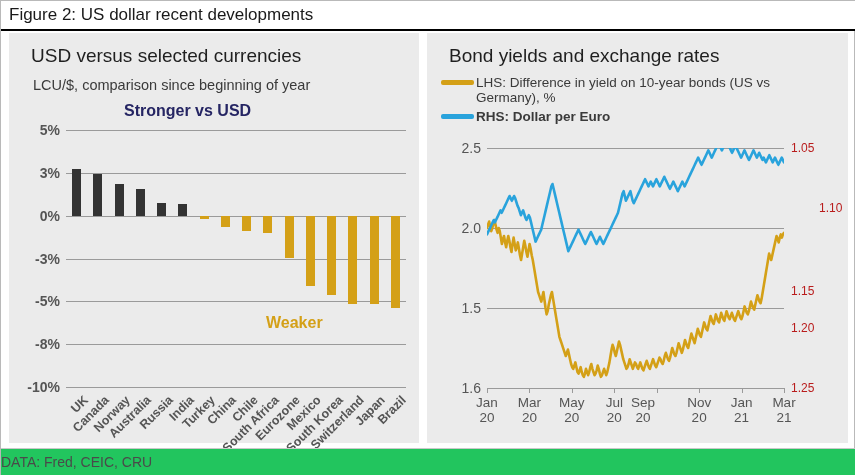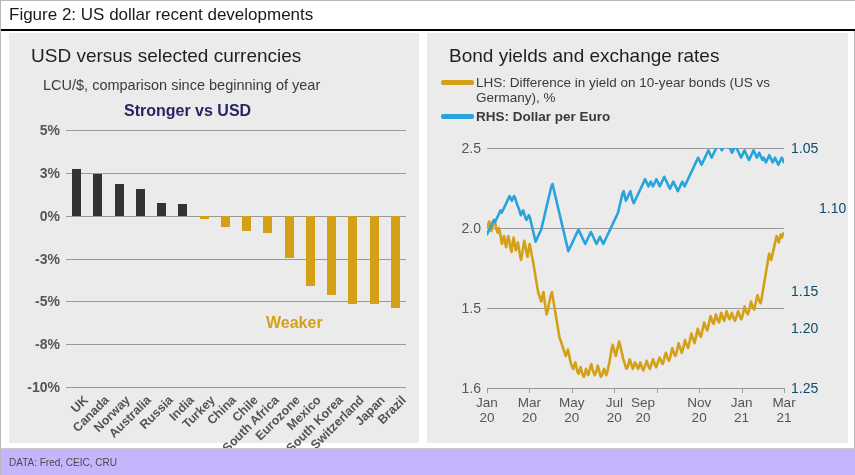--- a/index.html
+++ b/index.html
@@ -29,21 +29,21 @@
     background:#ebebeb;
     box-sizing:border-box;
   }
   #panel-left{left:8px;width:410px;}
   #panel-right{left:426px;width:421px;}
   .panel-title{
     position:absolute;left:22px;top:12px;
     font-size:19px;color:#1f1f1f;white-space:nowrap;
   }
   .panel-sub{
-    position:absolute;left:34px;top:44px;
+    position:absolute;left:24px;top:44px;
     font-size:14.5px;color:#3a3a3a;white-space:nowrap;
   }
   
   #plot-left{
     position:absolute;left:57px;top:97px;width:340px;height:257px;font-weight:bold;
   }
   .grid-line{
     position:absolute;left:0;width:100%;height:1px;background:#9a9a9a;
   }
   .ytick{
@@ -78,38 +78,38 @@
   .legend-swatch{
     width:33px;height:5px;border-radius:2px;margin-top:5px;flex:0 0 auto;
   }
   .legend-text{margin-left:2px;max-width:330px;}
   #plot-right{
     position:absolute;left:60px;top:115px;width:297px;height:240px;
   }
   .rtick{
     position:absolute;left:100%;margin-left:7px;
     transform:translateY(-50%);
-    font-size:14px;color:#0c4a6e;white-space:nowrap;
+    font-size:12px;color:#b91c1c;white-space:nowrap;
   }
   .xtick-r{
     position:absolute;top:100%;margin-top:7px;
     transform:translateX(-50%);
     font-size:13.5px;color:#555;text-align:center;line-height:15px;
     white-space:nowrap;
   }
   .tickmark{position:absolute;top:100%;width:1px;height:5px;background:#9a9a9a;}
   #axis-bottom-r{
     position:absolute;left:0;top:100%;width:100%;height:1px;background:#9a9a9a;
   }
   
   #footer{
     position:absolute;left:0;top:447px;width:855px;height:27px;
     border-top:1px solid #c9c9c9;
-    display:flex;align-items:center;padding-left:8px;box-sizing:border-box;
-    font-size:10px;color:#4a4a4a;background:#c4b5fd;
+    display:flex;align-items:center;box-sizing:border-box;
+    font-size:14px;color:#4a4a4a;background:#22c55e;
   }
 </style>
 </head>
 <body>
 
 <div id="figure">
 
   <div id="fig-title">Figure 2: US dollar recent developments</div>
 
   <div class="panel" id="panel-left">

